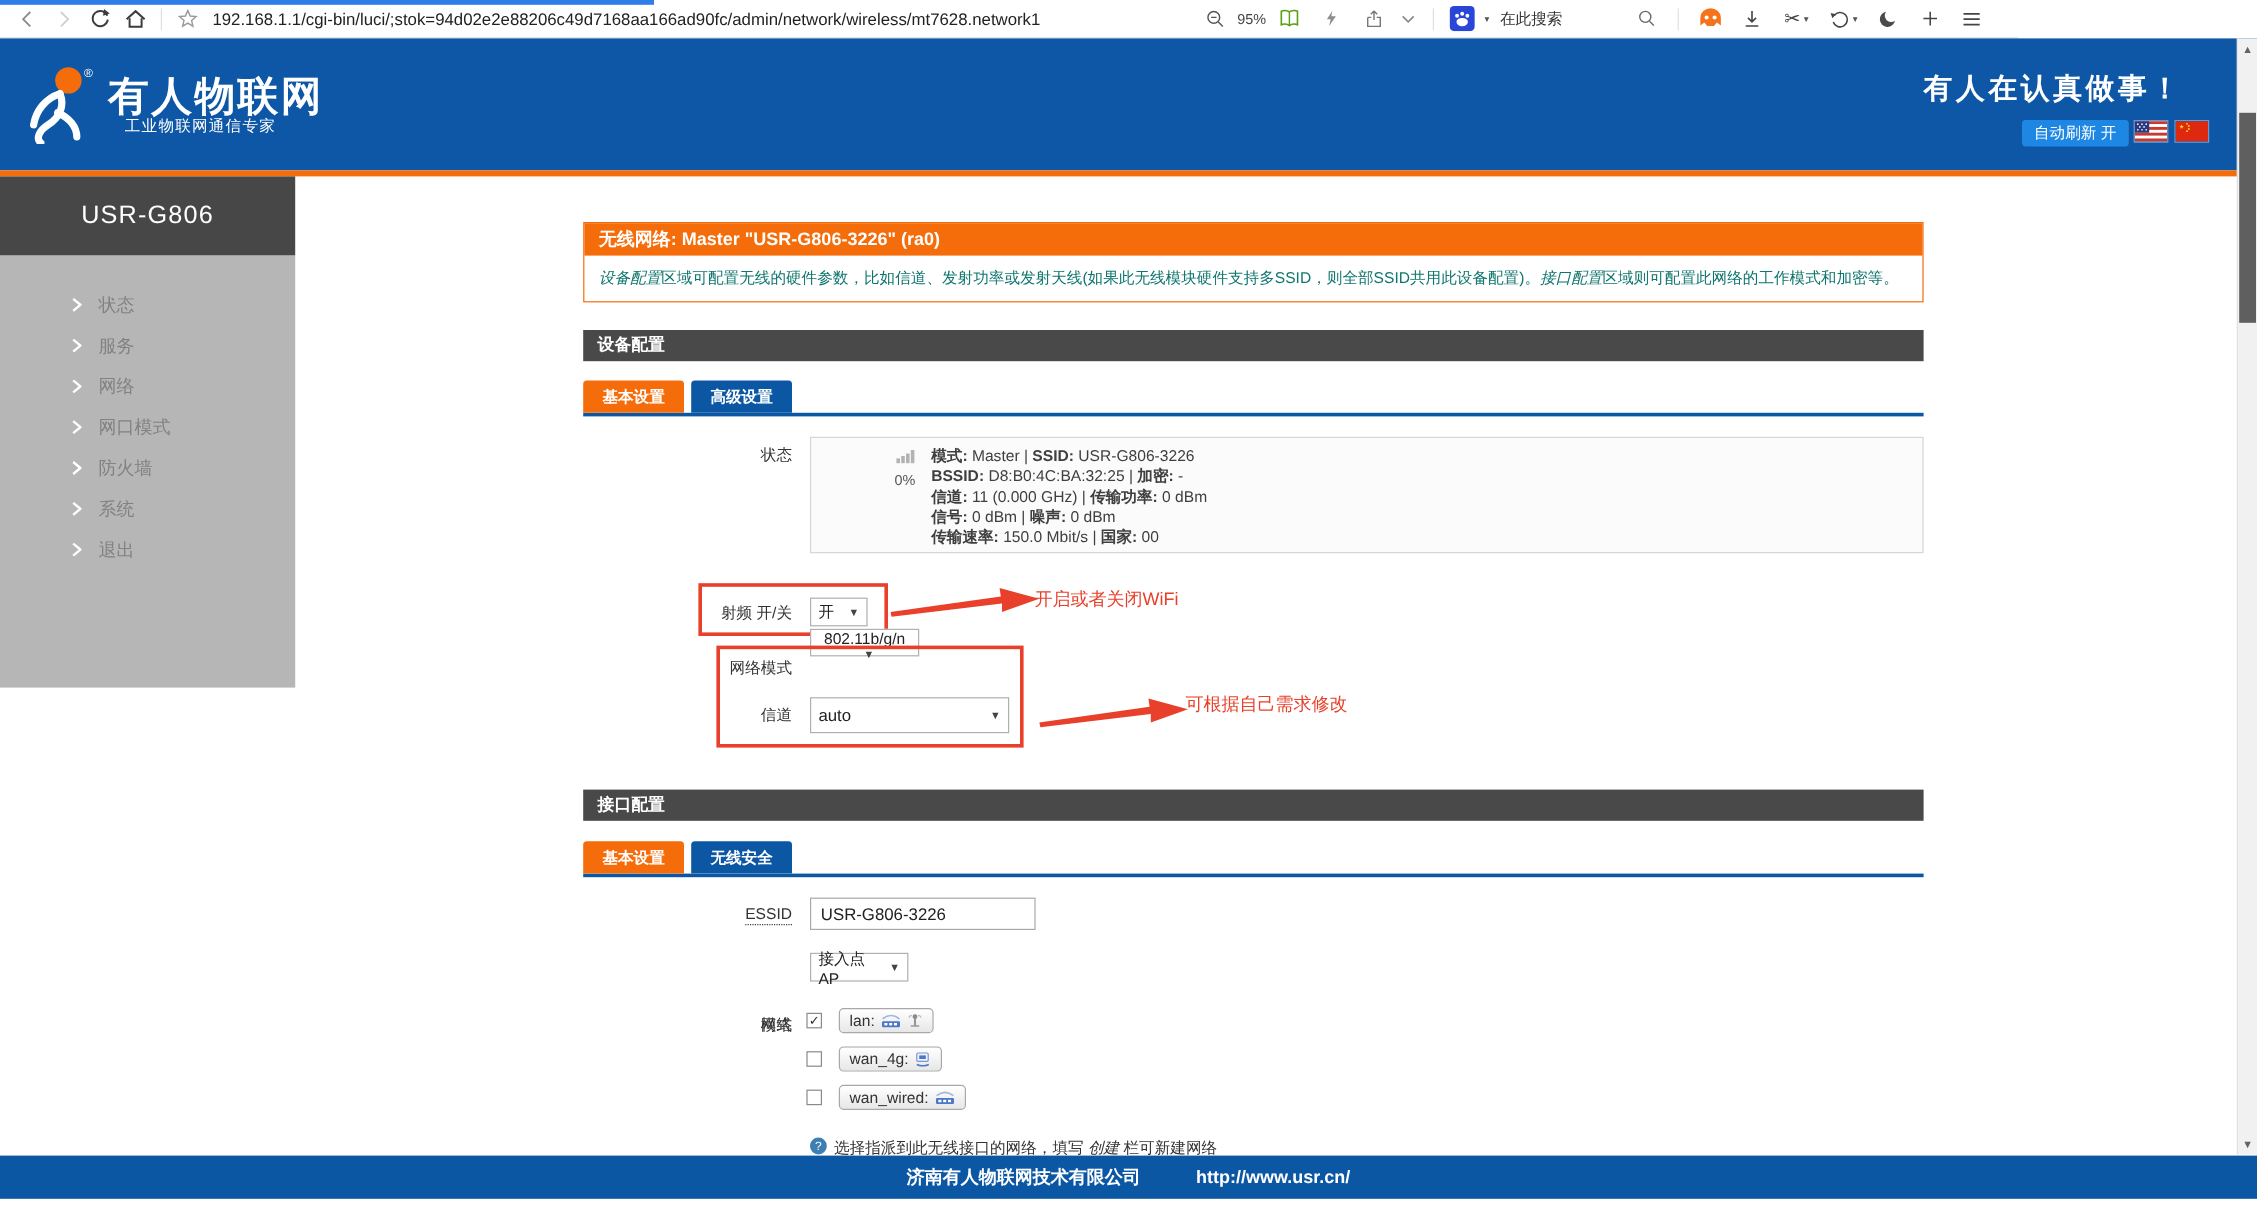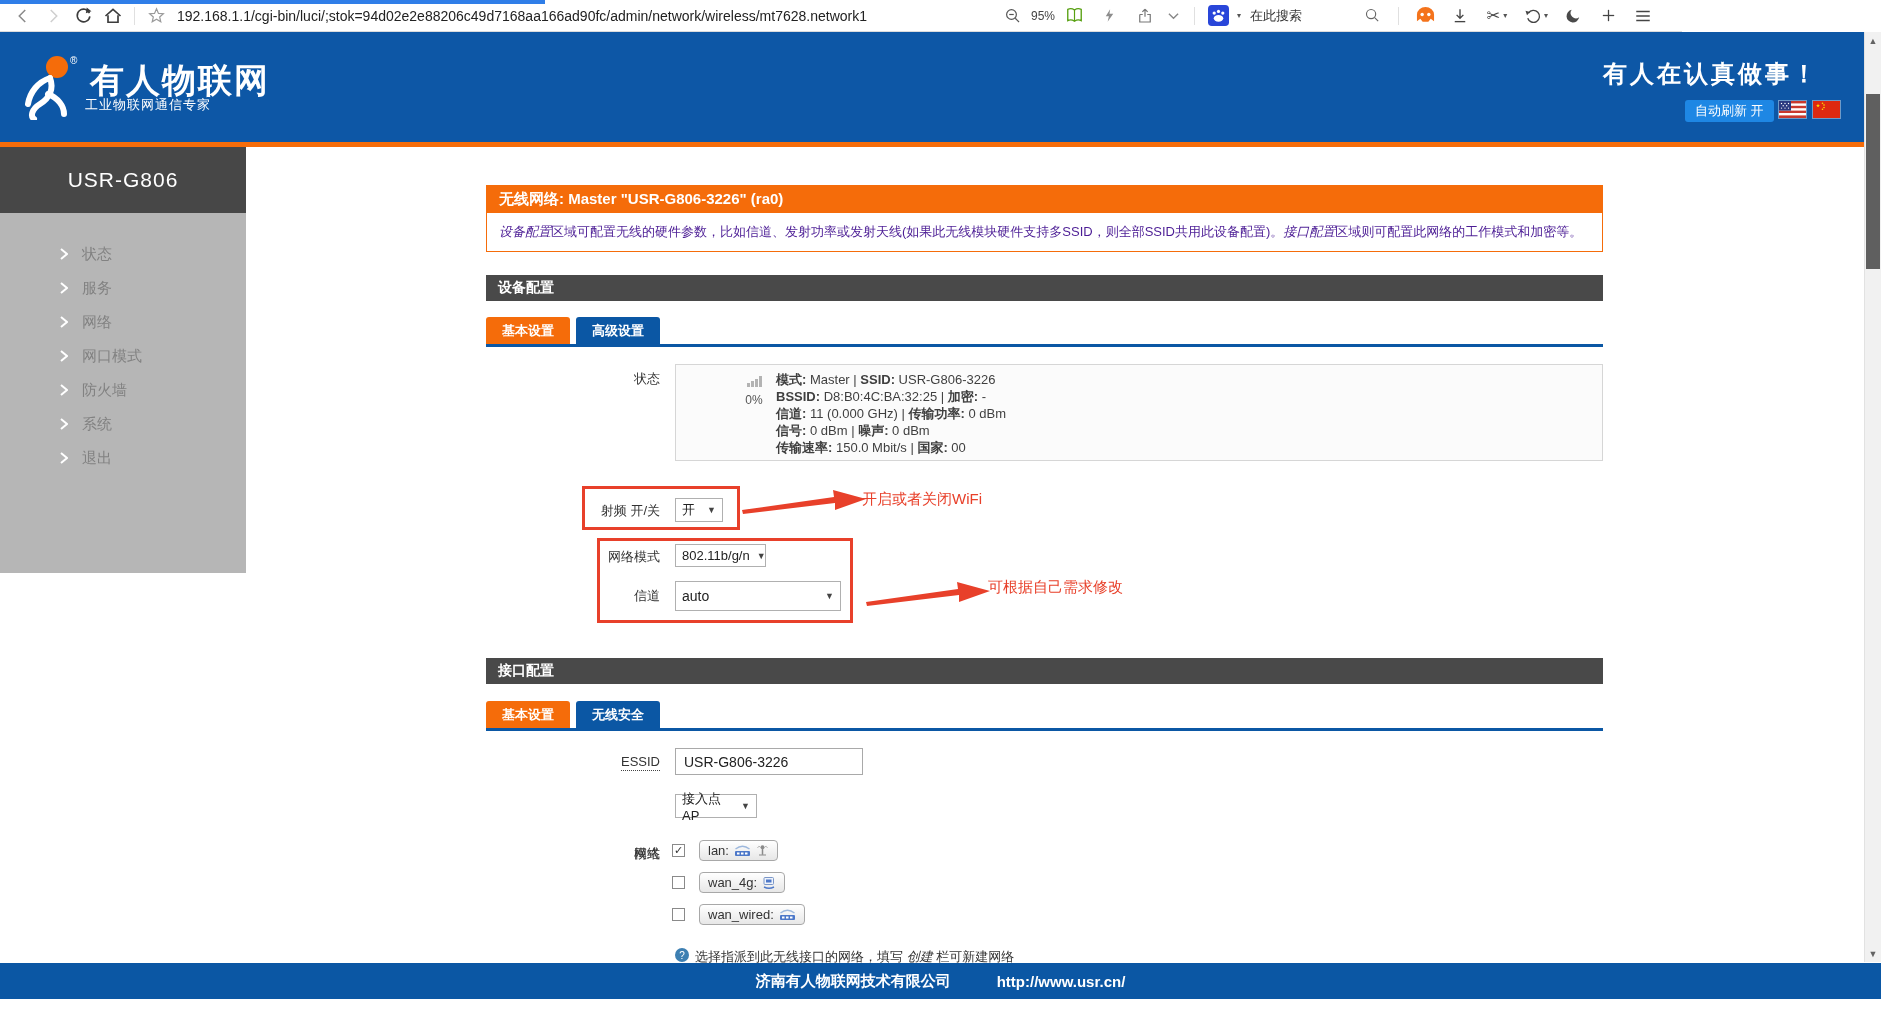--- a/index.html
+++ b/index.html
@@ -16,38 +16,38 @@
   .right-cluster{display:flex;align-items:center;gap:5px;margin-right:24px;flex:0 0 auto;}
   .zoom-pct{font-size:12px;color:#444;margin-left:-2px;}
   .search-txt{font-size:13px;color:#333;margin:0 4px;text-align:center;}
   .tiny-caret{font-size:8px;color:#555;}
 
   
   .site-header{position:absolute;left:0;top:32px;width:1881px;height:110px;background:#0d57a6;}
   .orange-line{position:absolute;left:0;top:142px;width:1881px;height:5px;background:#f56c0a;}
   .logo{position:absolute;left:20px;top:22px;}
   .brand-title{position:absolute;left:90px;top:26px;color:#fff;font-size:34px;font-weight:bold;letter-spacing:2px;}
-  .brand-sub{position:absolute;left:85px;top:64px;color:#fff;font-size:13px;letter-spacing:1px;}
+  .brand-sub{position:absolute;left:104px;top:64px;color:#fff;font-size:13px;letter-spacing:1px;}
   .slogan{position:absolute;right:62px;top:26px;color:#fff;font-size:24px;font-weight:bold;letter-spacing:3px;}
   .auto-refresh{position:absolute;left:1685px;top:68px;background:#1e87e4;color:#fff;font-size:13px;
     padding:2px 10px;border-radius:3px;cursor:pointer;}
   .flag{position:absolute;top:68px;width:29px;height:19px;border:1px solid rgba(255,255,255,.4);box-sizing:border-box;}
 
   
   .side-model{position:absolute;left:0;top:147px;width:246px;height:66px;background:#474747;color:#fff;
     font-size:21px;display:flex;align-items:center;justify-content:center;letter-spacing:1px;}
   .side-menu{position:absolute;left:0;top:213px;width:246px;height:360px;background:#b6b6b6;padding-top:24px;box-sizing:border-box;}
   .side-item{display:flex;align-items:center;height:34px;padding-left:60px;cursor:pointer;}
   .side-item .chev{margin-right:14px;display:flex;}
   .side-item .lbl{color:#828282;font-size:15px;}
 
   
   .title-box{position:absolute;left:486px;top:185px;width:1117px;border:1px solid #f56c0a;box-sizing:border-box;background:#fff;}
   .title-bar{background:#f56c0a;color:#fff;font-size:15px;font-weight:bold;height:27px;display:flex;align-items:center;padding-left:12px;}
-  .title-desc{font-size:13px;color:#4c1d95;padding:9px 12px;line-height:1.5;}
+  .title-desc{font-size:13px;color:#0f766e;padding:9px 12px;line-height:1.5;}
   .section-bar{position:absolute;left:486px;width:1117px;height:26px;background:#494949;color:#fff;
     font-size:14px;font-weight:bold;display:flex;align-items:center;padding-left:12px;box-sizing:border-box;}
   .tabs-row{position:absolute;left:486px;width:1117px;display:flex;align-items:flex-end;gap:6px;
     border-bottom:3px solid #0b57a4;height:27px;box-sizing:border-box;}
   .tab{font-size:13px;font-weight:bold;color:#fff;padding:5px 16px 4px;border-radius:3px 3px 0 0;cursor:pointer;background:#0b57a4;}
   .tab.active{background:#f56c0a;}
 
   .form-label{position:absolute;left:430px;width:230px;text-align:right;font-size:13px;color:#333;}
   .sel{position:absolute;display:inline-flex;align-items:center;justify-content:space-between;background:#fff;
     border:1px solid #b0b0b0;padding:0 6px;font-size:13px;color:#222;box-sizing:border-box;cursor:pointer;}
@@ -368,21 +368,21 @@
     <span>开</span>
       <span class="arr">▼</span>
   </div>
   <div class="red-box" style="left:582px;top:486px;width:158px;height:44px;"></div>
   <svg class="red-arrow" style="left:742px;top:488px;" width="126" height="30">
     <polygon points="0,22 92,9 91,2 124,11 93,22 93,15 1,26" fill="#e8402a"></polygon>
   </svg>
   <div class="red-note" style="left:862px;top:490px;">开启或者关闭WiFi</div>
 
   <div class="form-label" style="top:548px;">网络模式</div>
-  <div class="sel" style="left:675px;top:544px;height:23px;width:91px;">
+  <div class="sel" style="left:675px;top:524px;height:23px;width:91px;flex-direction:column;">
     <span>802.11b/g/n</span>
       <span class="arr">▼</span>
   </div>
 
   <div class="form-label" style="top:587px;">信道</div>
   <div class="sel" style="left:675px;top:581px;height:30px;width:166px;font-size:14px;">
     <span>auto</span>
       <span class="arr">▼</span>
   </div>
   <div class="red-box" style="left:597px;top:538px;width:256px;height:85px;"></div>

